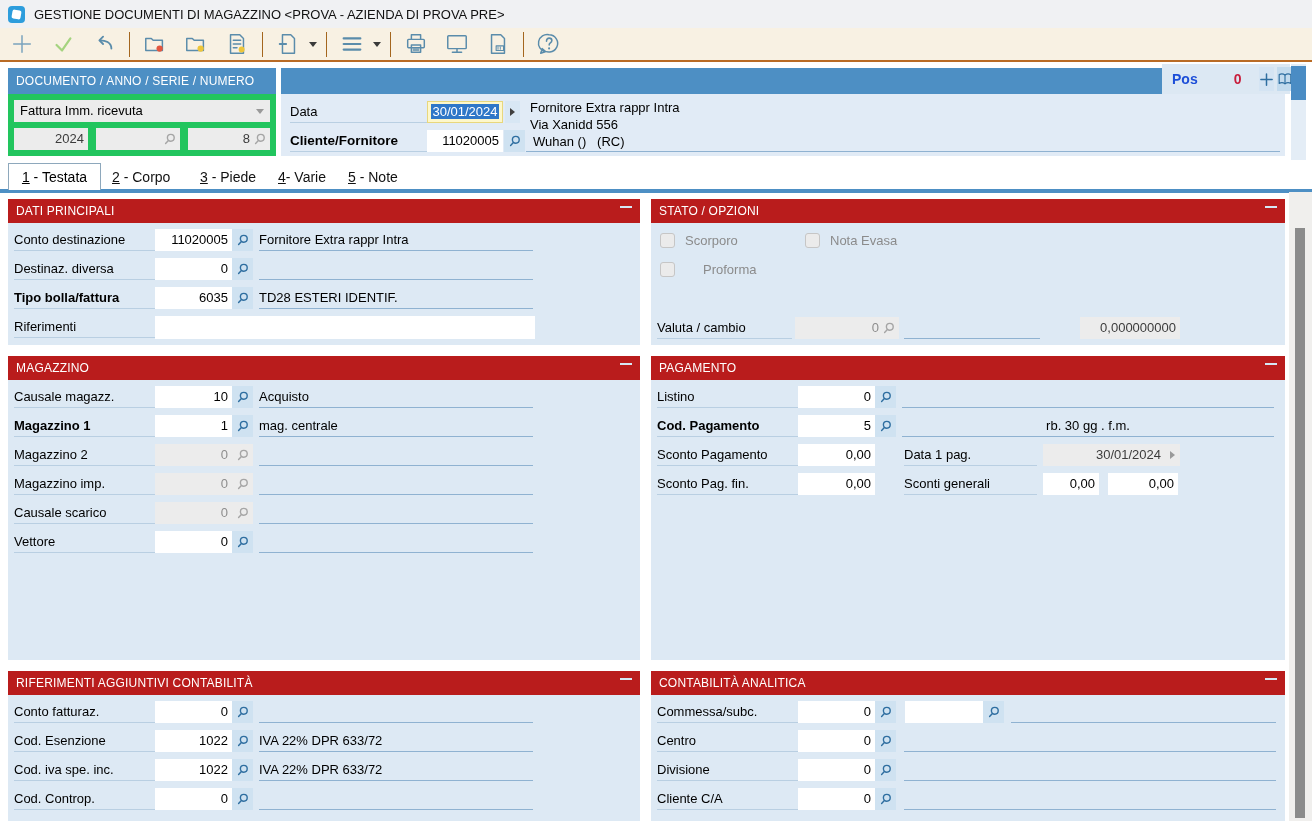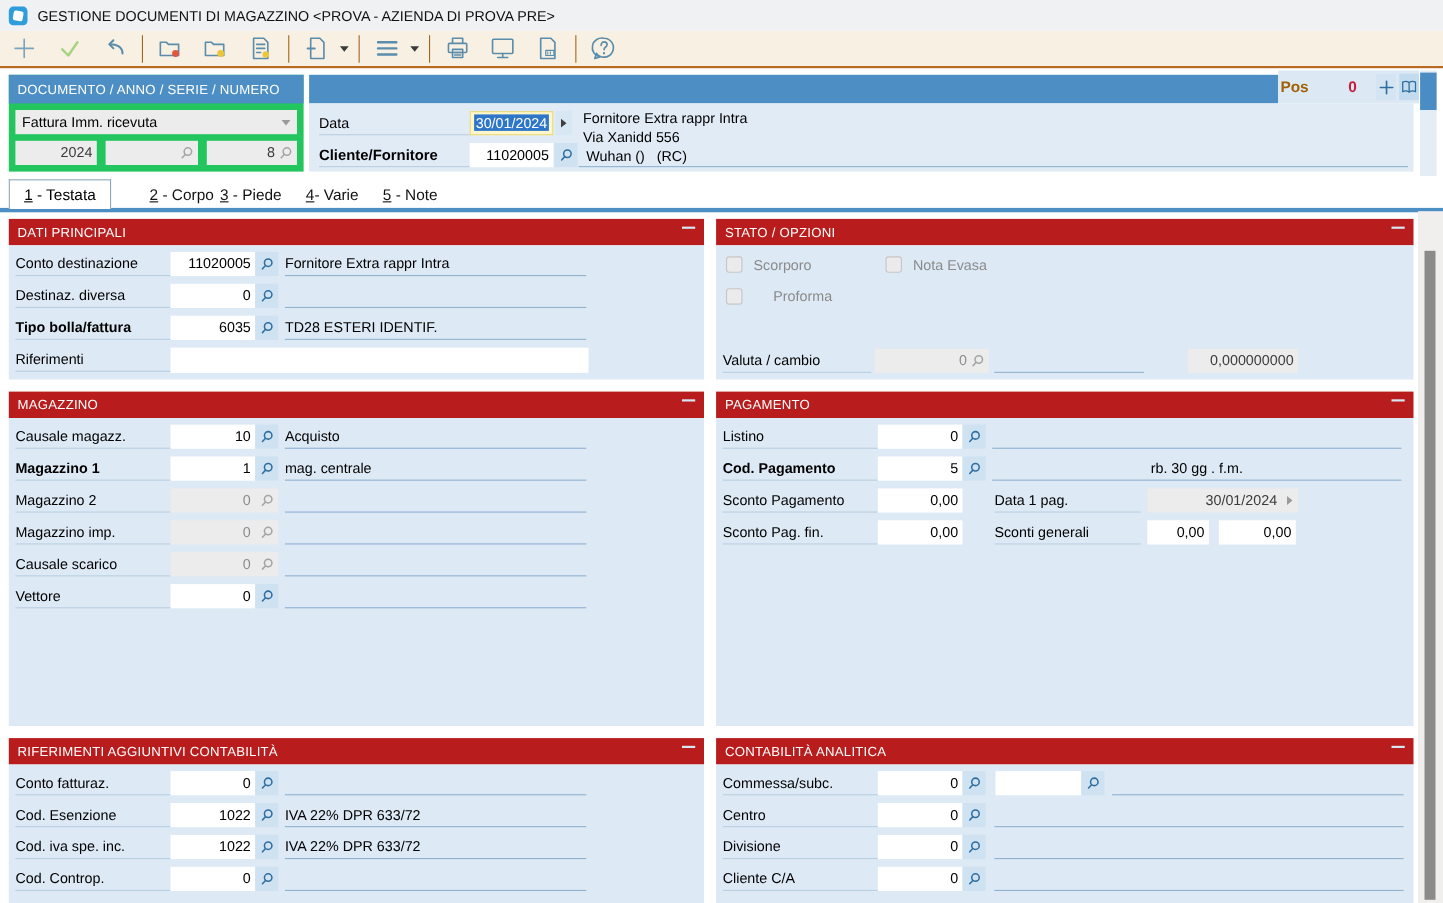--- a/index.html
+++ b/index.html
@@ -54,21 +54,21 @@
   .datefld{position:absolute;left:146px;top:33px;width:76px;height:22px;background:#fdf7cb;
            border:1px solid #e8d77d;box-sizing:border-box;font-size:13px;line-height:20px;
            text-align:center;}
   .datefld span{background:#2e77c8;color:#fff;padding:0 1px;}
   .arrbtn{position:absolute;width:15px;height:22px;background:#d8e7f4;display:flex;align-items:center;
           justify-content:center;}
   .arrbtn i{width:0;height:0;border-top:4px solid transparent;border-bottom:4px solid transparent;
             border-left:5px solid #3f3f3f;}
   .supline{position:absolute;left:249px;font-size:13px;line-height:16px;white-space:pre;}
   .supunder{position:absolute;left:245px;top:83px;width:754px;border-bottom:1px solid #8fb2d1;}
-  .poslbl{font-size:14px;font-weight:bold;color:#a16207;margin-left:2px;}
+  .poslbl{font-size:14px;font-weight:bold;color:#1d4ed8;margin-left:10px;}
   .posval{font-size:14px;font-weight:bold;color:#c81e3c;margin-left:36px;}
   .posbtn{width:22px;height:24px;display:flex;align-items:center;justify-content:center;margin-left:18px;}
   .posbtn.plus{background:#d4e4f3;}
   .posbtn.book{background:#c3dbee;margin-left:3px;}
   .posbtn svg{stroke:#2e6ea0;fill:none;stroke-width:1.6;stroke-linecap:round;stroke-linejoin:round;}
 
   
   .hscroll-track{position:absolute;left:1291px;top:64px;width:15px;height:96px;background:#e4edf6;}
   .hscroll-thumb{position:absolute;left:0;top:2px;width:15px;height:34px;background:#4a8cc4;}
 
@@ -267,21 +267,21 @@
     </div>
   </div>
 
   <div class="hscroll-track">
     <div class="hscroll-thumb"></div>
   </div>
 
   <div class="tab-active">
     <span><span class="n">1</span><span> - Testata</span></span>
   </div>
-  <div class="tab" style="left:112px;margin-left:24px;">
+  <div class="tab" style="left:112px;">
     <span class="n">2</span><span> - Corpo</span>
   </div>
   <div class="tab" style="left:200px;">
     <span class="n">3</span><span> - Piede</span>
   </div>
   <div class="tab" style="left:278px;">
     <span class="n">4</span><span>- Varie</span>
   </div>
   <div class="tab" style="left:348px;">
     <span class="n">5</span><span> - Note</span>

